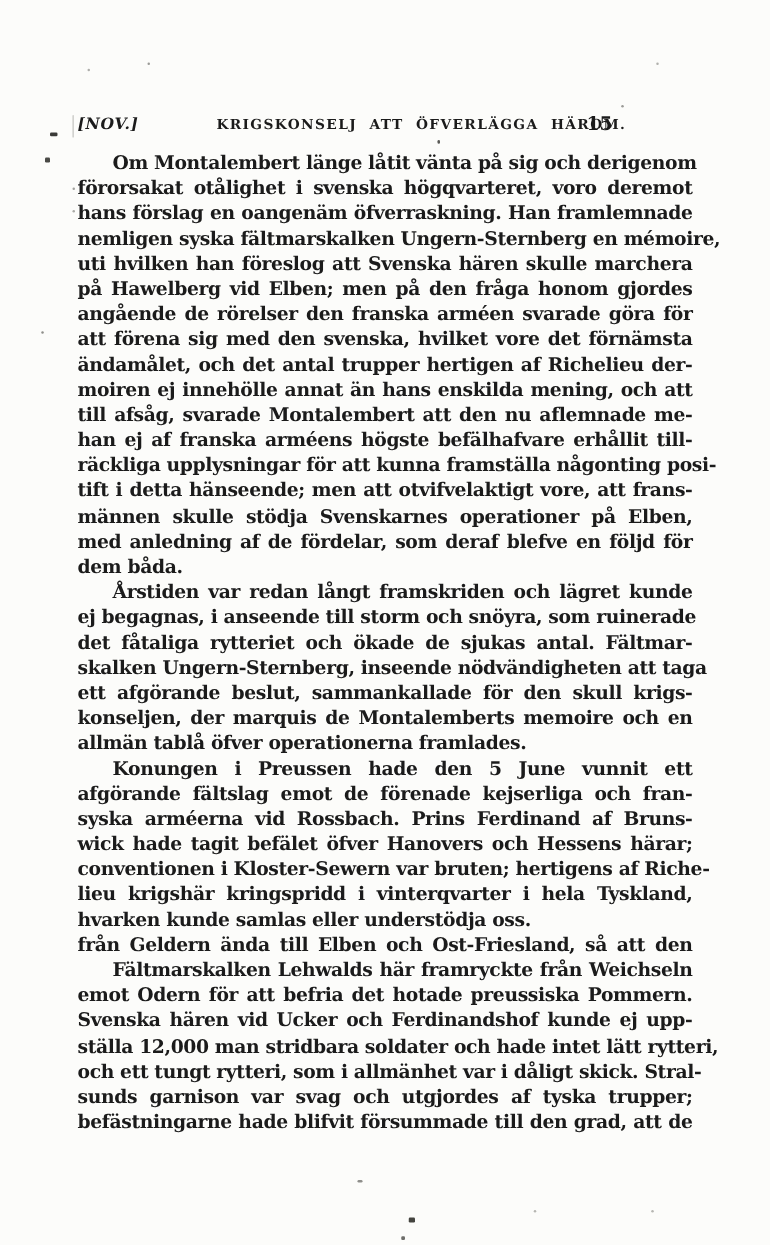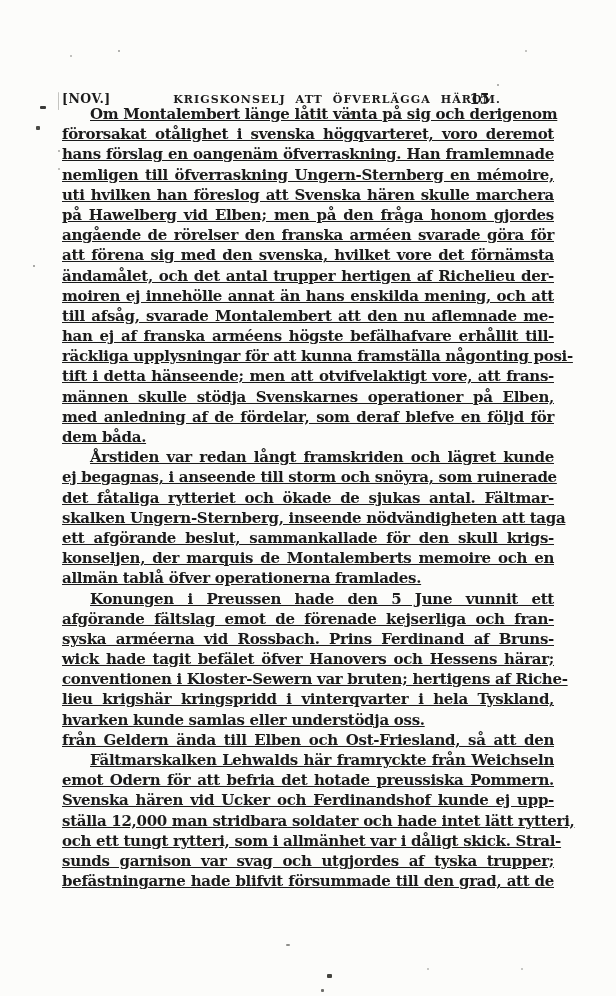--- a/index.html
+++ b/index.html
@@ -19,39 +19,39 @@
   
   .running-head {
     position: absolute;
     top: 90px; left: 62px;
     width: 492px; height: 18px;
   }
   .head-left {
     position: absolute; left: 0; top: 1px;
     font-size: 12.5px; font-weight: 700;
     letter-spacing: 0.5px;
+    font-style: italic;
   }
   .head-title {
     position: absolute; left: 109px; top: 3px;
     width: 330px;
     font-size: 11px; font-weight: 700;
     letter-spacing: 1.1px; word-spacing: 5px;
     text-align: right;
     white-space: nowrap;
   }
   .head-page {
     position: absolute; right: 64px; top: 0;
     font-size: 15px; font-weight: 700;
   }
   
   .text-block {
     position: absolute;
-    top: 104px; left: 62px;
+    top: 120px; left: 62px;
     width: 492px;
-    text-decoration: underline;
   }
   .para { margin: 0; padding: 0; }
   .line {
     box-sizing: border-box;
     width: 492px;
     height: 20.2px;
     line-height: 20.2px;
     font-size: 15px;
     font-weight: 700;
     letter-spacing: -0.3px;
@@ -91,21 +91,21 @@
     <span class="head-title">KRIGSKONSELJ ATT ÖFVERLÄGGA HÄROM.</span>
     <span class="head-page">15</span>
   </header>
 
   <main class="text-block">
 
     <div class="para">
       <div class="line ind">Om Montalembert länge låtit vänta på sig och derigenom</div>
       <div class="line">förorsakat otålighet i svenska högqvarteret, voro deremot</div>
       <div class="line">hans förslag en oangenäm öfverraskning. Han framlemnade</div>
-      <div class="line">nemligen till öfverraskning Ungern-Sternberg en mémoire,</div>
+      <div class="line">nemligen syska fältmarskalken Ungern-Sternberg en mémoire,</div>
       <div class="line">uti hvilken han föreslog att Svenska hären skulle marchera</div>
       <div class="line">på Hawelberg vid Elben; men på den fråga honom gjordes</div>
       <div class="line">angående de rörelser den franska arméen svarade göra för</div>
       <div class="line">att förena sig med den svenska, hvilket vore det förnämsta</div>
       <div class="line">ändamålet, och det antal trupper hertigen af Richelieu der-</div>
       <div class="line">moiren ej innehölle annat än hans enskilda mening, och att</div>
       <div class="line">till afsåg, svarade Montalembert att den nu aflemnade me-</div>
       <div class="line">han ej af franska arméens högste befälhafvare erhållit till-</div>
       <div class="line">räckliga upplysningar för att kunna framställa någonting posi-</div>
       <div class="line">tift i detta hänseende; men att otvifvelaktigt vore, att frans-</div>

